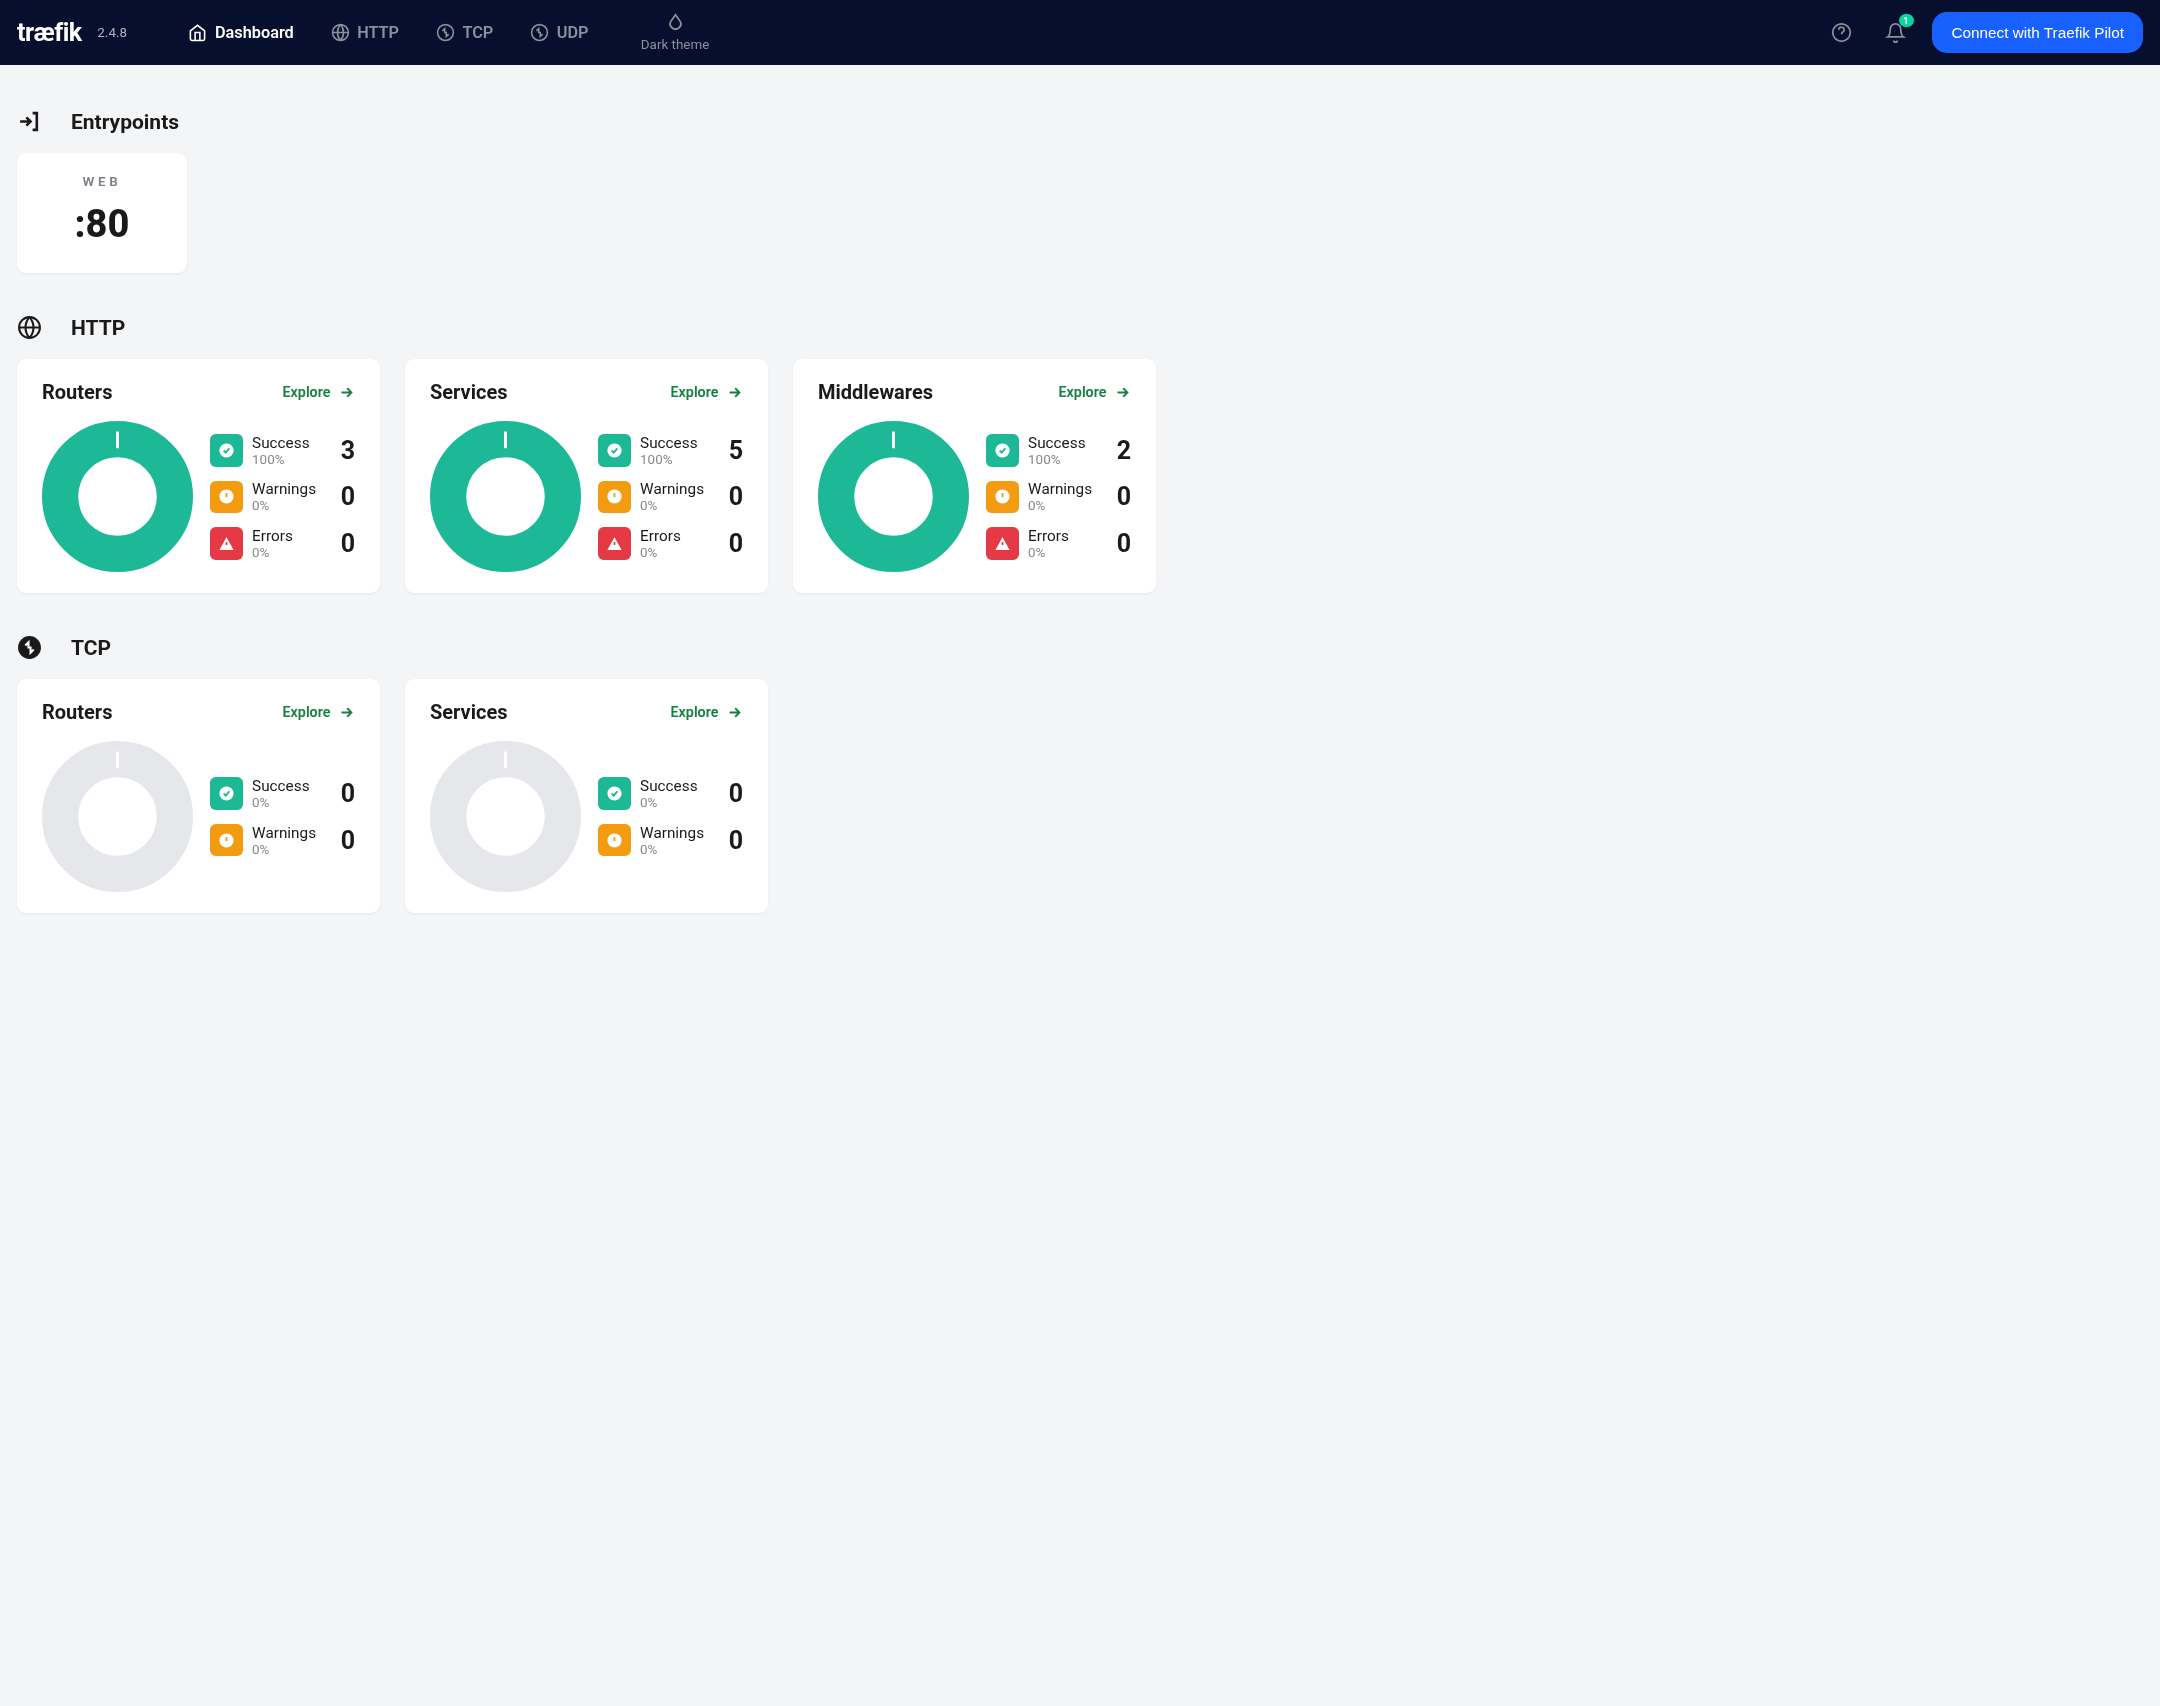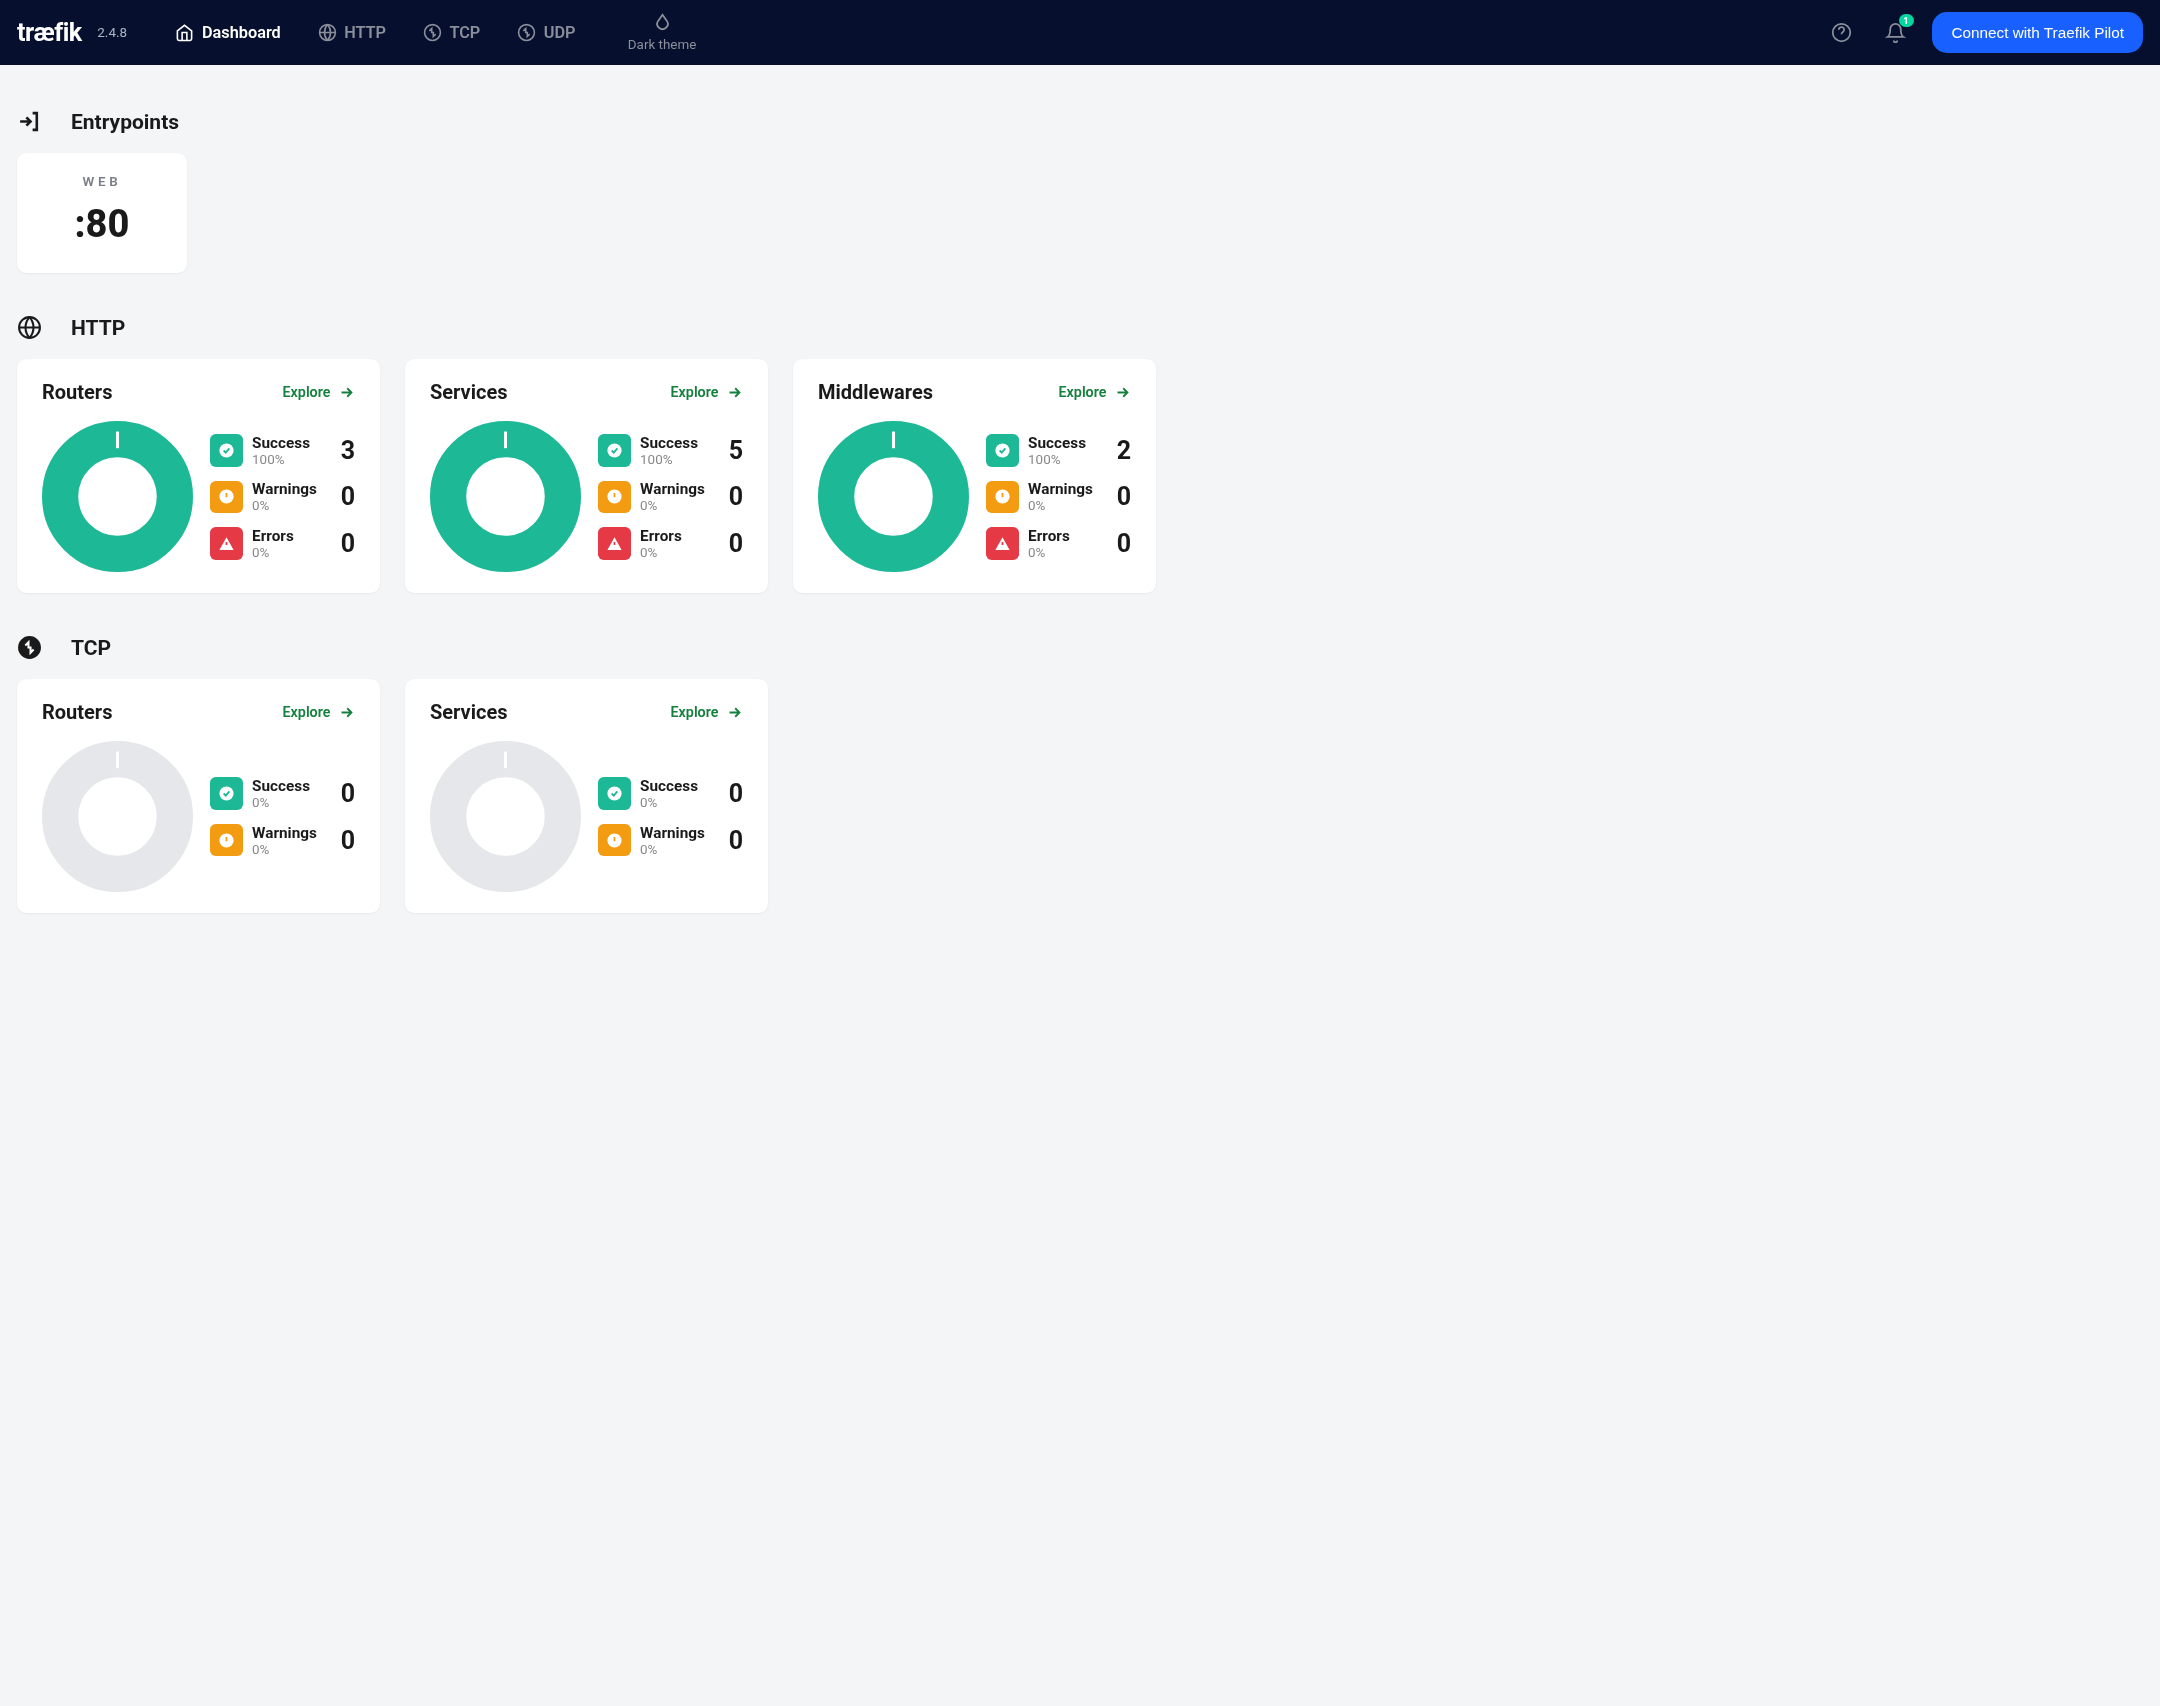--- a/index.html
+++ b/index.html
@@ -1,19 +1,19 @@
 <!DOCTYPE html>
 <html><head>
 <meta charset="utf-8">
 <style>
 * { margin:0; padding:0; box-sizing:border-box; }
 body { font-family:-apple-system,BlinkMacSystemFont,"Segoe UI",Roboto,sans-serif; background:#f4f5f7; color:#1a1a1a; }
 .topbar { background:#06102e; height:65px; display:flex; align-items:center; padding:0 17px; gap:10px; }
 .logo { color:#fff; font-size:25px; font-weight:700; letter-spacing:-0.5px; margin-right:5.7px; }
-.version { color:#aeb3bf; font-size:13.4px; margin-right:25px; }
+.version { color:#aeb3bf; font-size:13.4px; margin-right:38px; }
 .nav-item { display:flex; align-items:center; gap:7.6px; padding:7.6px 13.4px; color:#8b8f9a; font-size:16.3px; font-weight:600; cursor:pointer; border-radius:3.8px; }
 .nav-item.active { color:#fff; }
 .nav-item svg { width:19px; height:19px; }
 .theme-toggle { display:flex; flex-direction:column; align-items:center; gap:3.8px; color:#8b8f9a; font-size:13.4px; cursor:pointer; margin-left:29px; }
 .theme-toggle svg { width:21px; height:21px; }
 .spacer { flex:1; }
 .icon-btn { color:#8b8f9a; cursor:pointer; padding:5.7px; display:flex; align-items:center; position:relative; margin:0 5.7px; }
 .icon-btn svg { width:21px; height:21px; }
 .badge { position:absolute; top:-1.9px; right:-1.9px; background:#06d6a0; color:#fff; font-size:9.6px; font-weight:700; border-radius:7.6px; padding:1px 4.8px; }
 .pilot-btn { background:#1860ff; color:#fff; font-size:15.3px; font-weight:400; padding:11.5px 19px; border-radius:15px; border:none; cursor:pointer; margin-left:5px; }
@@ -33,21 +33,21 @@
 .card-body { display:flex; align-items:center; gap:17px; }
 .donut { width:151px; height:151px; }
 .stats { flex:1; display:flex; flex-direction:column; gap:13.4px; }
 .stat-row { display:flex; align-items:center; gap:9.6px; }
 .stat-icon { width:32.5px; height:32.5px; border-radius:5.7px; display:flex; align-items:center; justify-content:center; flex-shrink:0; }
 .stat-icon.success { background:#1db896; }
 .stat-icon.warning { background:#f39c12; }
 .stat-icon.error { background:#e63946; }
 .stat-icon svg { width:17px; height:17px; fill:#fff; }
 .stat-txt { flex:1; }
-.stat-label { font-size:15.3px; font-weight:700; }
+.stat-label { font-size:15.3px; font-weight:400; }
 .stat-pct { font-size:13.4px; color:#888; }
 .stat-count { font-size:25px; font-weight:700; min-width:21px; text-align:right; }
 </style>
 </head>
 <body>
 
 <div class="topbar">
   <span class="logo">træfik</span>
   <span class="version">2.4.8</span>
 

